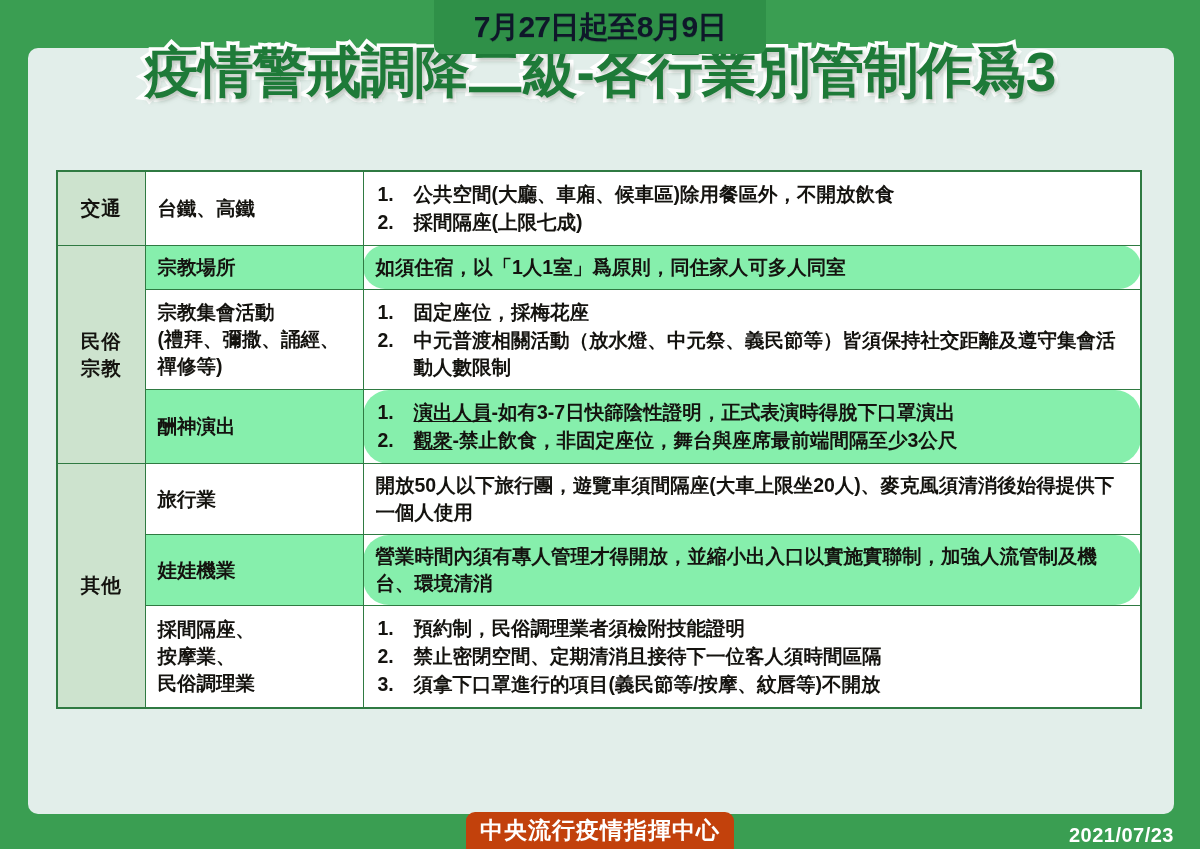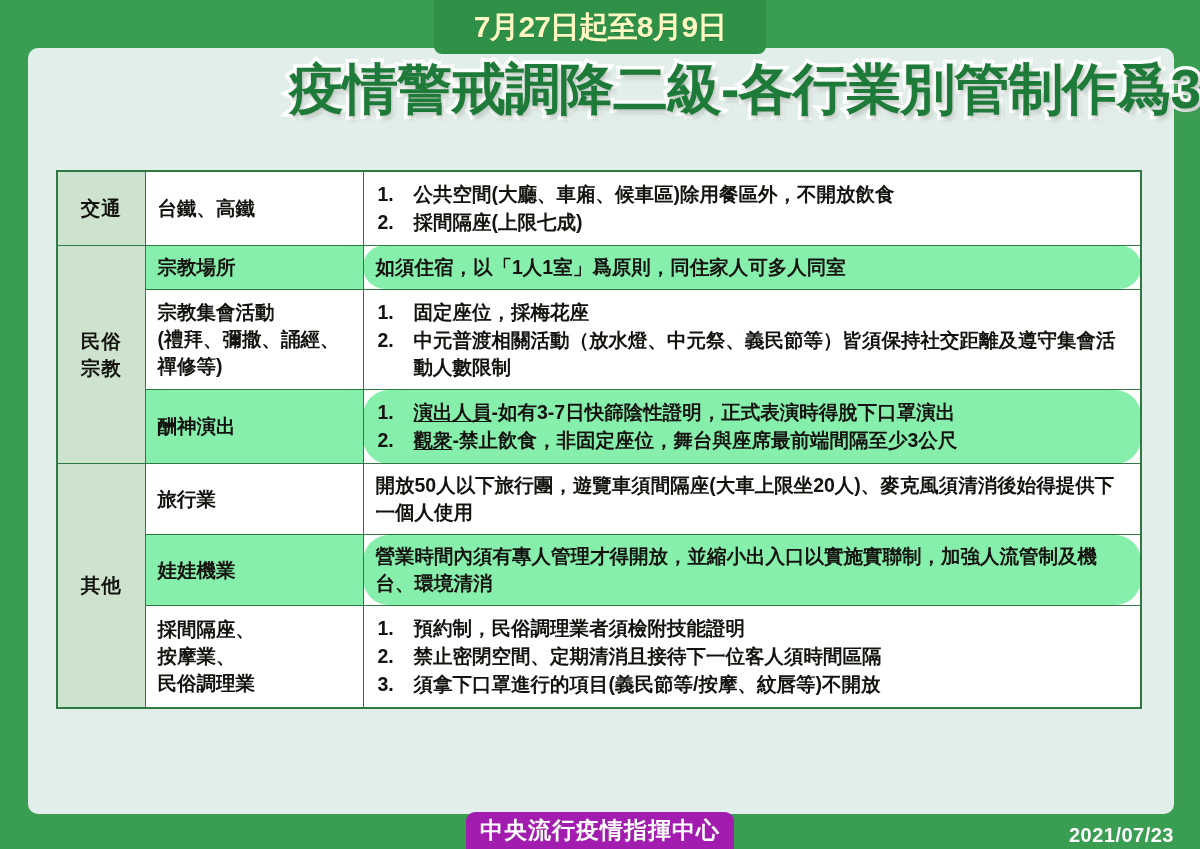--- a/index.html
+++ b/index.html
@@ -20,21 +20,21 @@
     width: 332px;
     height: 54px;
     background: #2f9048;
     border-radius: 0 0 8px 8px;
     display: flex;
     align-items: center;
     justify-content: center;
     z-index: 6;
   }
   #date-banner .txt {
-    color: #fef9c3;
+    color: #0f172a;
     font-size: 30px;
     font-weight: bold;
     letter-spacing: -1px;
     line-height: 1;
     text-shadow: 0 1px 0 rgba(0,0,0,.12);
   }
 
   
   #panel {
     position: absolute;
@@ -44,23 +44,23 @@
     height: 766px;
     background: #e2eeea;
     border-radius: 10px;
     z-index: 2;
   }
 
   
   #title {
     position: absolute;
     left: 0;
-    top: 58px;
+    top: 41px;
     width: 1200px;
-    text-align: right;
+    text-align: center;
     z-index: 5;
     font-size: 55px;
     font-weight: bold;
     letter-spacing: -1px;
     line-height: 1.15;
     color: #1e7a38;
     -webkit-text-stroke: 7px #ffffff;
     paint-order: stroke fill;
     text-shadow: 2px 3px 4px rgba(120,140,125,.55);
   }
@@ -123,21 +123,21 @@
   .ul { text-decoration: underline; text-underline-offset: 2px; }
   .ln { display: block; }
 
   
   #footer-tab {
     position: absolute;
     left: 466px;
     top: 812px;
     width: 268px;
     height: 37px;
-    background: #a21caf;
+    background: #c2410c;
     border-radius: 9px 9px 0 0;
     display: flex;
     align-items: center;
     justify-content: center;
     z-index: 7;
     text-align: right;
   }
   #footer-tab .txt {
     color: #ffffff;
     font-size: 23px;

